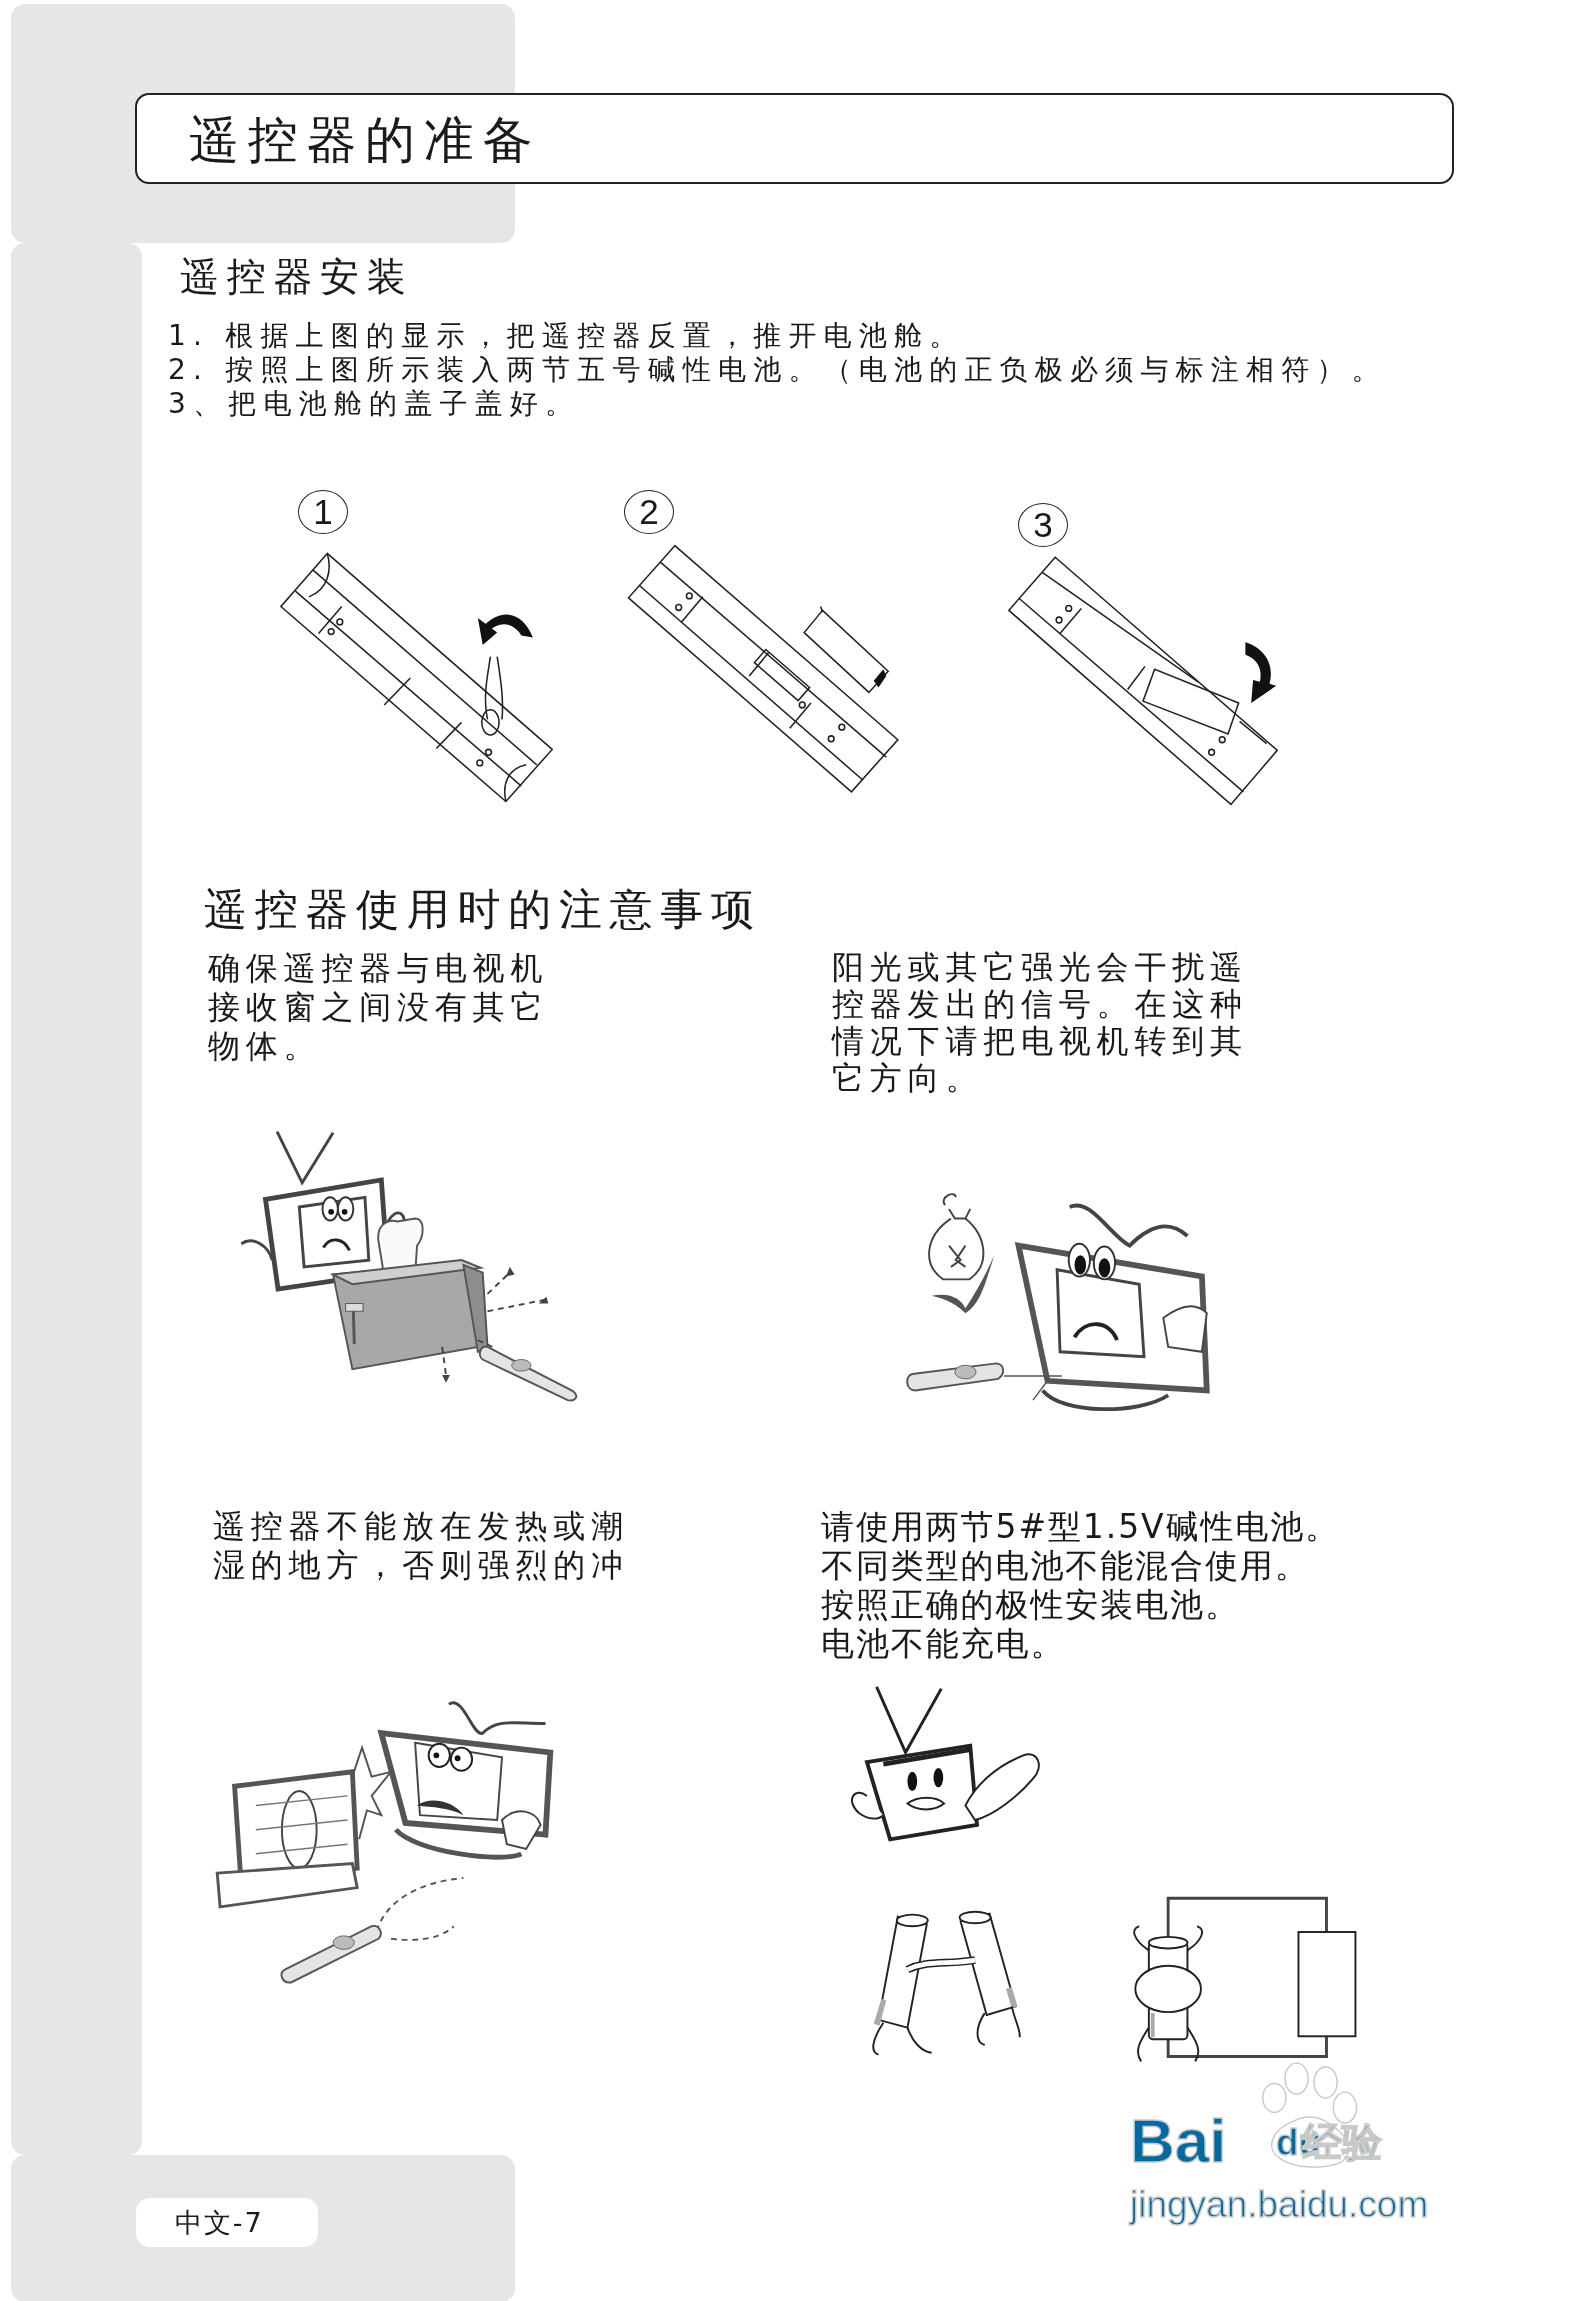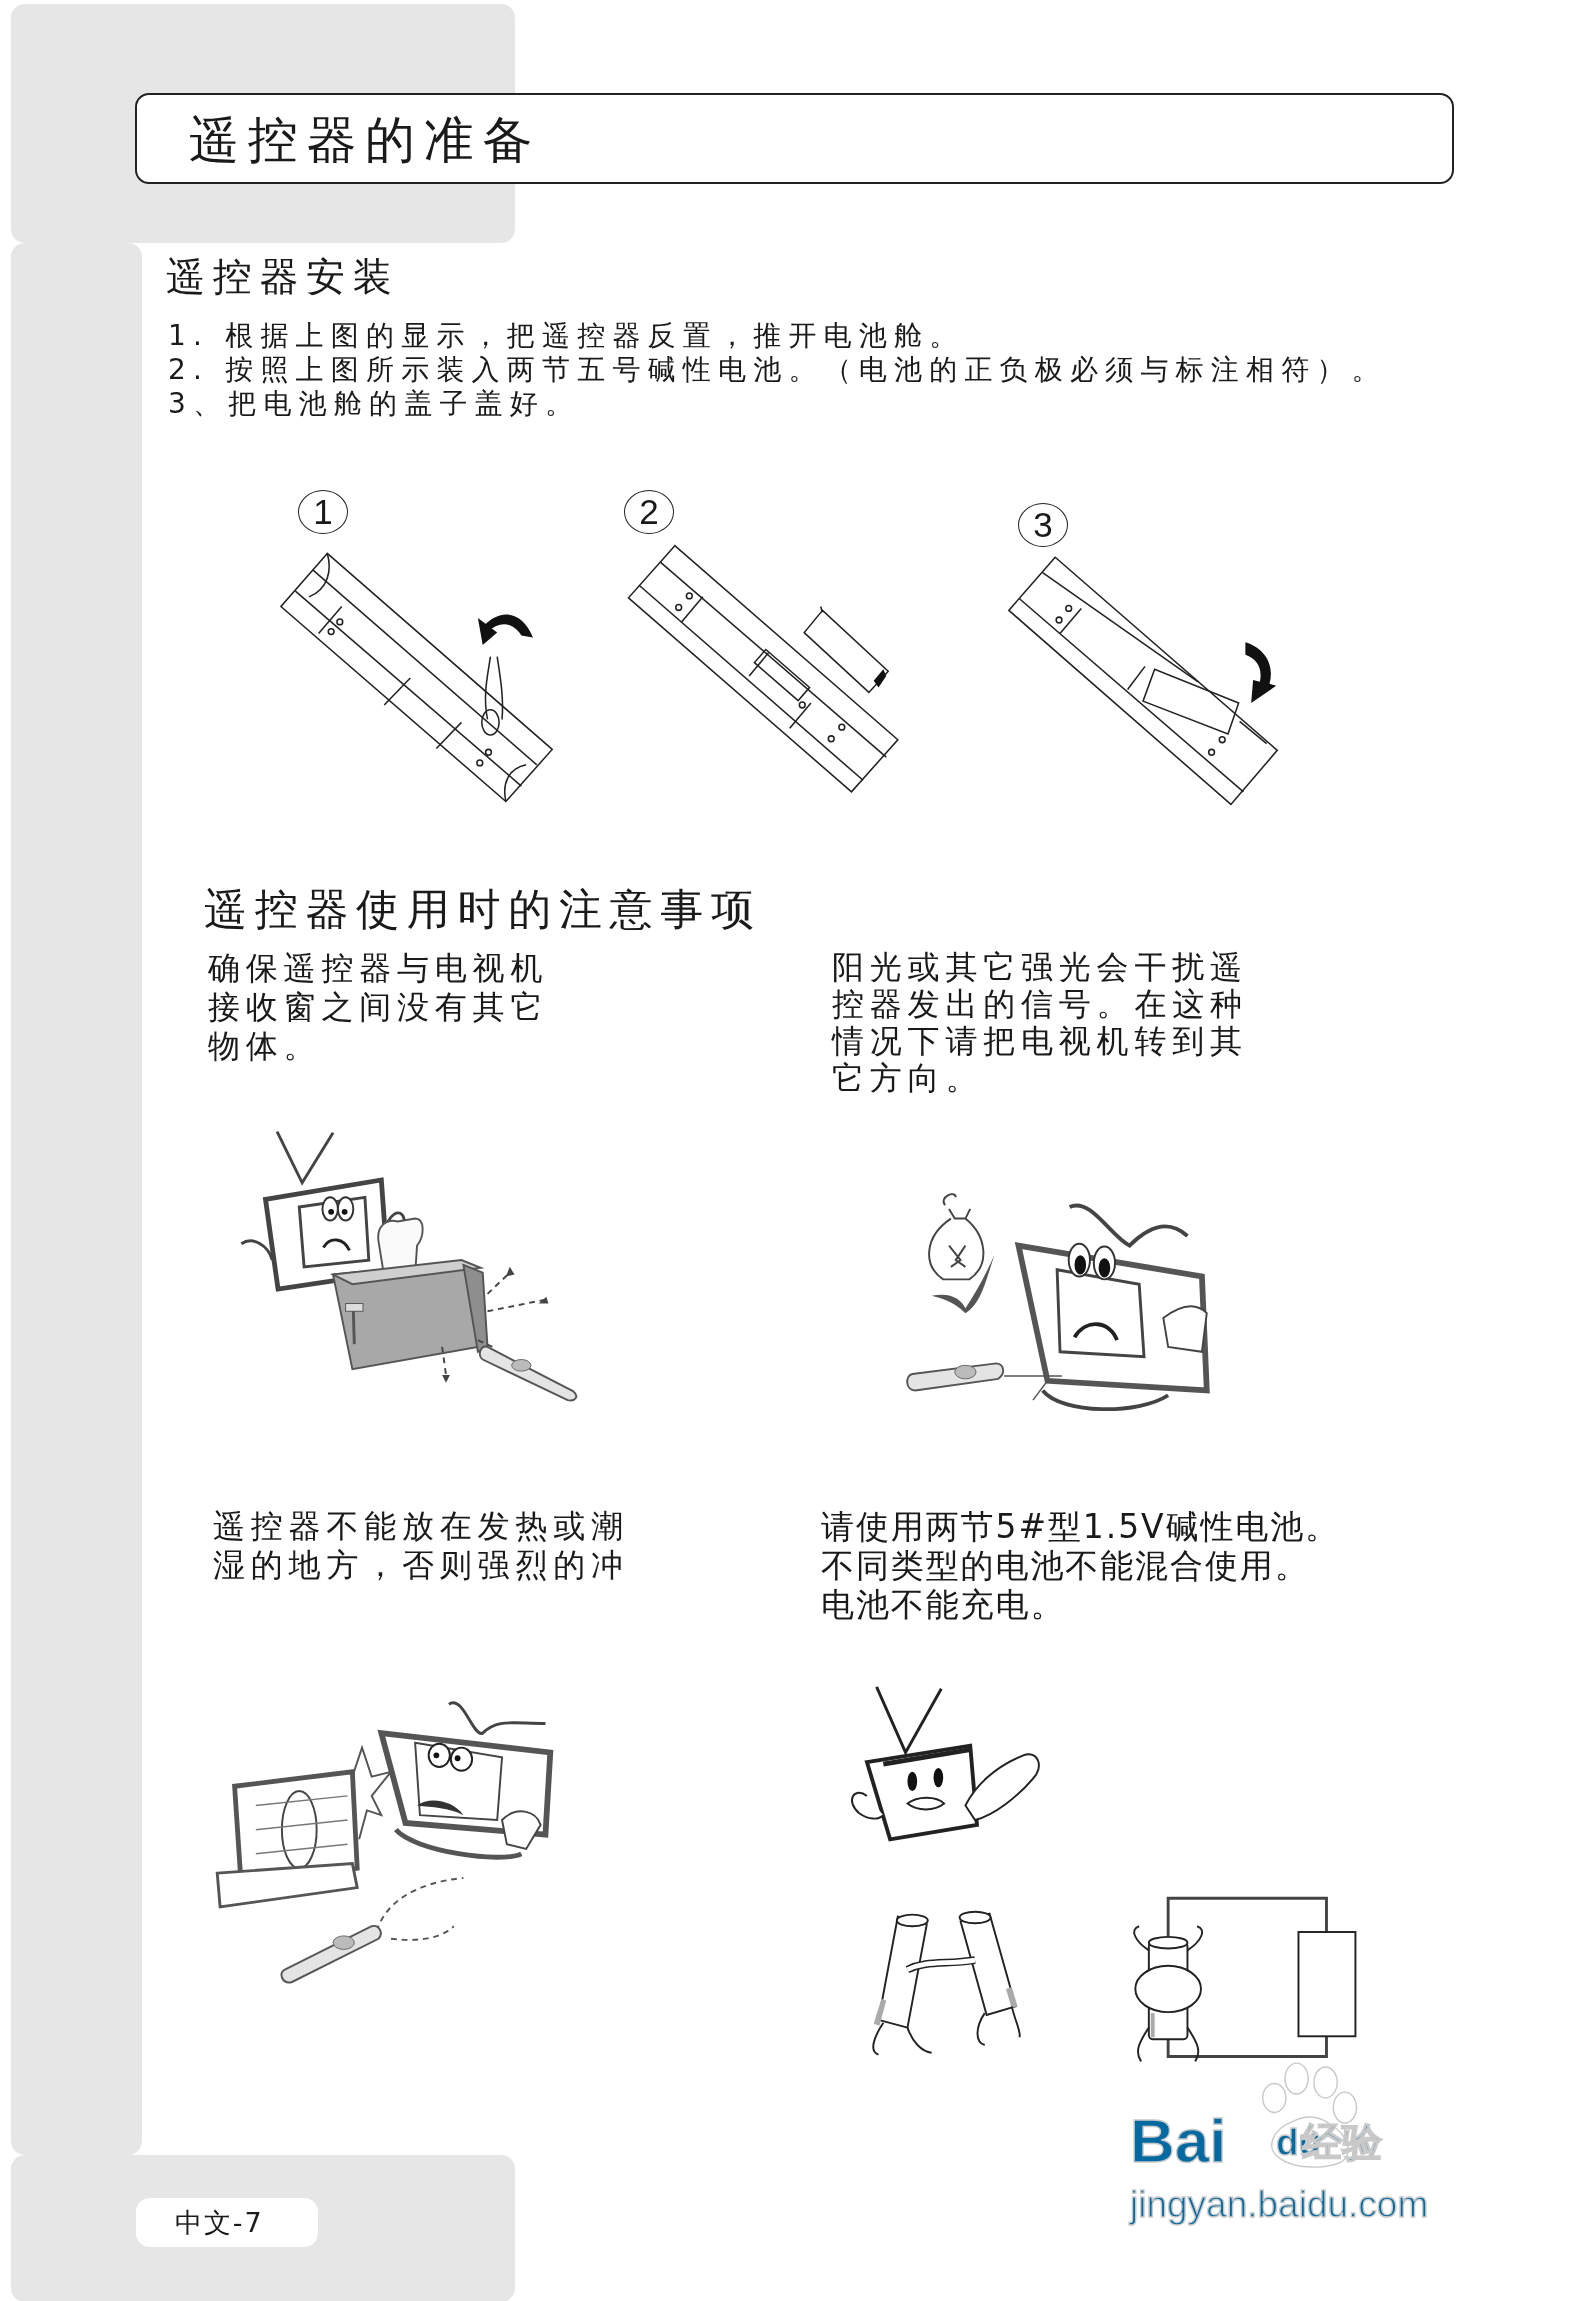--- a/index.html
+++ b/index.html
@@ -1,21 +1,21 @@
 <!DOCTYPE html>
 <html><head>
 <meta charset="utf-8">
 <style>
   html,body{margin:0;padding:0;background:#fff;}
   body{width:1591px;height:2302px;position:relative;overflow:hidden;font-family:"DejaVu Sans","Liberation Sans",sans-serif;color:#1a1a1a;}
   .abs{position:absolute;border-radius:14px;}
   .gray{background:#e6e6e6;}
   .title-box{left:135px;top:93px;width:1319px;height:91px;box-sizing:border-box;border:2.9px solid #222;background:#fff;}
   .title-text{position:absolute;left:52px;top:17.4px;font-size:50px;letter-spacing:8.7px;line-height:56px;white-space:nowrap;}
-  .h2{font-size:39px;letter-spacing:7.7px;line-height:44px;white-space:nowrap;}
+  .h2{font-size:39px;letter-spacing:7.7px;line-height:44px;white-space:nowrap;margin-left:14px;}
   .list{font-size:28px;letter-spacing:7.2px;line-height:34px;white-space:nowrap;}
   .h3{font-size:43px;letter-spacing:7.7px;line-height:50px;white-space:nowrap;}
   .note{font-size:32px;letter-spacing:5.8px;line-height:39px;}
   .note div{white-space:nowrap;}
   .note2{font-size:33px;letter-spacing:1.9px;line-height:39px;}
   .note2 div{white-space:nowrap;}
   .step-num{width:50px;height:44px;border:1.9px solid #222;border-radius:50%;box-sizing:border-box;font-family:"Liberation Sans",sans-serif;font-size:35px;line-height:41px;text-align:center;background:#fff;}
   .page-label{left:136px;top:2198px;width:182px;height:49px;background:#fff;}
   .page-label span{position:absolute;left:39px;top:8.7px;font-size:27px;letter-spacing:1.9px;line-height:31px;white-space:nowrap;}
   .wm{color:#0369a1;-webkit-text-stroke:1.4px #c9c9c9;font-family:Liberation Sans, sans-serif;font-weight:bold;white-space:nowrap;}
@@ -180,20 +180,21 @@
 </svg>
 
 <div class="abs note" style="left:213px;top:1507px;">
   <div>遥控器不能放在发热或潮</div>
   <div>湿的地方，否则强烈的冲</div>
 </div>
 
 <div class="abs note2" style="left:821px;top:1507px;">
   <div>请使用两节5#型1.5V碱性电池。</div>
   <div>不同类型的电池不能混合使用。</div>
+  <div>按照正确的极性安装电池。</div>
   <div>电池不能充电。</div>
 </div>
 
 <svg style="left:0;top:0;" width="1591" height="2302" viewBox="0 0 1648 2384">
   <path d="M465,1765 C480,1755 490,1800 500,1795 C515,1780 530,1785 565,1785" fill="none" stroke="#444" stroke-width="3"></path>
   <path d="M395,1795 L570,1815 L565,1900 L420,1888 Z" fill="#fff" stroke="#555" stroke-width="6"></path>
   <path d="M430,1805 L520,1820 L515,1885 L435,1880 Z" fill="#fff" stroke="#444" stroke-width="2"></path>
   <g fill="#fff" stroke="#222" stroke-width="2">
     <ellipse cx="455" cy="1818" rx="11" ry="12"></ellipse>
       <ellipse cx="478" cy="1822" rx="11" ry="12"></ellipse>

